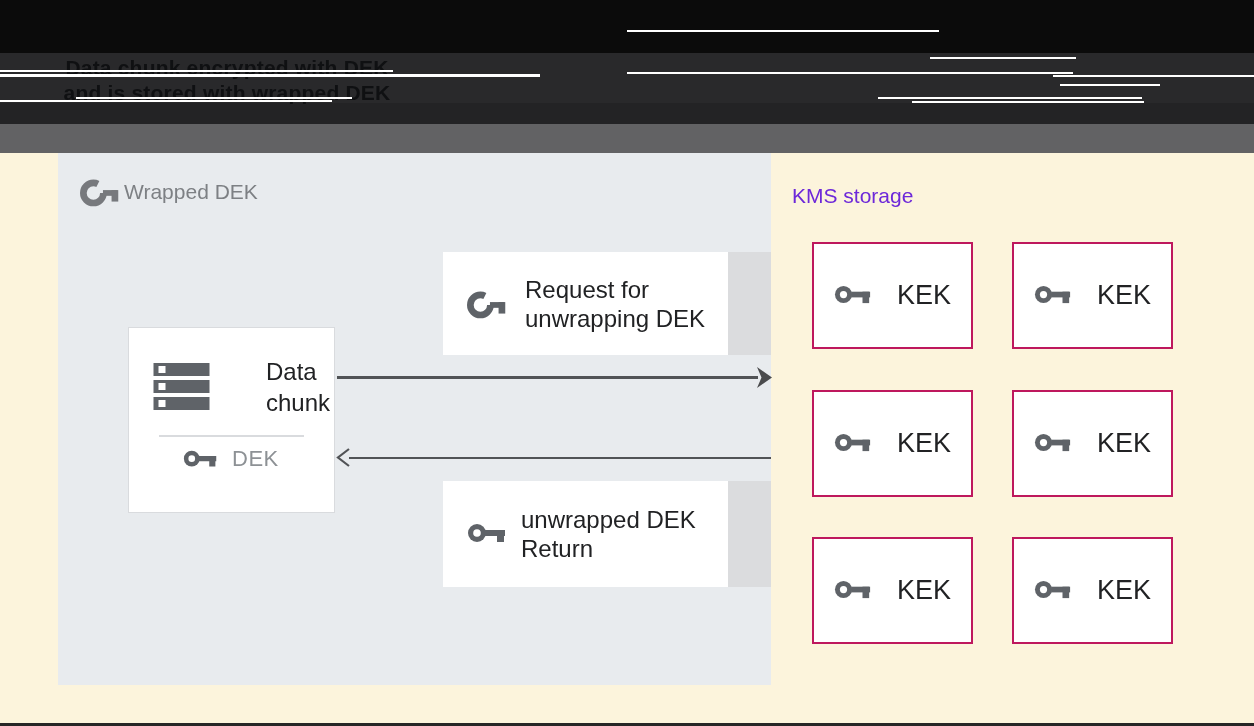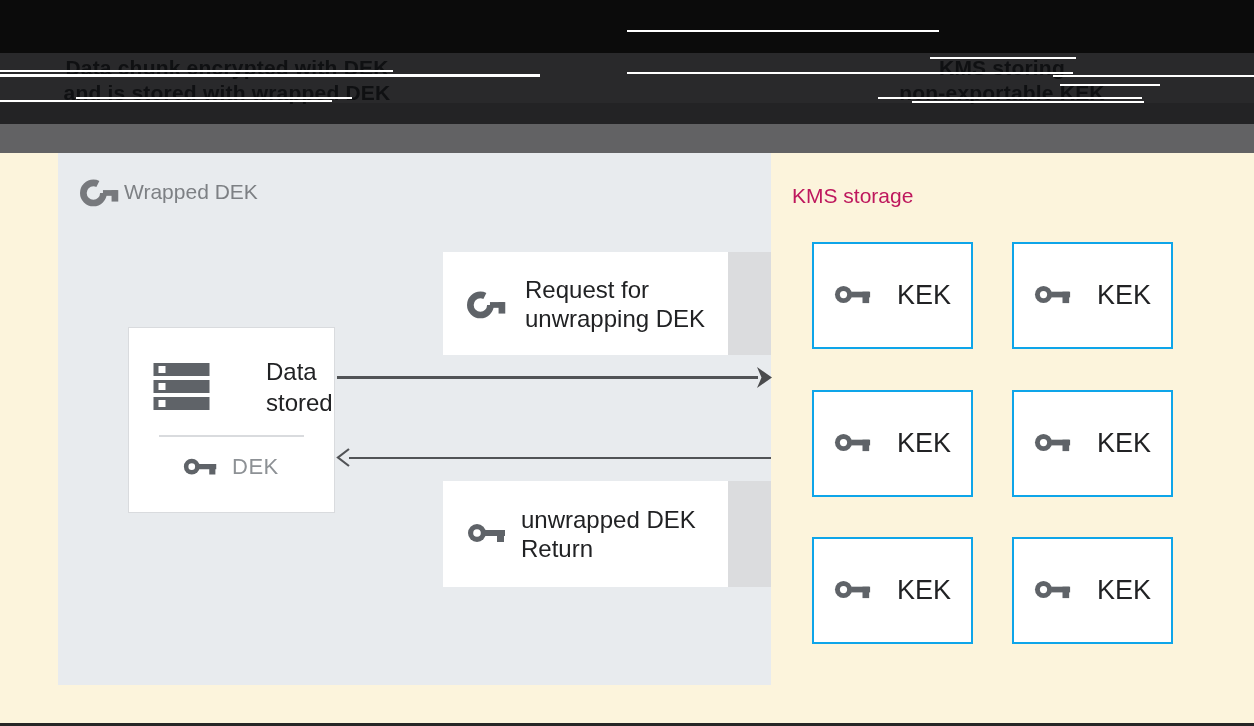--- a/index.html
+++ b/index.html
@@ -25,51 +25,51 @@
 
   .dek-panel{
     position:absolute;left:58px;top:153px;width:713px;height:532px;
     background:#e8ebee;
   }
   .panel-label{
     position:absolute;display:flex;align-items:center;
     font-size:21px;
   }
   .wrapped-label{left:80px;top:175px;color:#7d8084;}
-  .kms-label{left:792px;top:184px;color:#be185d;align-items:flex-end;}
+  .kms-label{left:792px;top:184px;color:#6d28d9;align-items:flex-end;}
 
   .data-chunk-box{
     position:absolute;left:128px;top:327px;width:207px;height:186px;
     background:#fff;border:1px solid #d9dbde;box-sizing:border-box;
   }
   .dc-top{position:absolute;left:24px;top:28px;display:flex;align-items:center;gap:16px;}
   .dc-title{font-size:24px;line-height:31px;color:#212224;margin-left:40px;}
   .dc-divider{position:absolute;left:30px;top:107px;width:145px;border-top:2px solid #d9dbde;}
-  .dc-bottom{position:absolute;left:54px;top:118px;display:flex;align-items:center;gap:14px;margin-top:8px;}
+  .dc-bottom{position:absolute;left:54px;top:118px;display:flex;align-items:center;gap:14px;}
   .dek-text{font-size:22px;color:#8d9195;letter-spacing:.5px;}
 
   .msg-box{
     position:absolute;width:285px;background:#fff;
     display:flex;align-items:center;gap:14px;padding-left:24px;box-sizing:border-box;
   }
   .msg-shadow{position:absolute;width:43px;background:#dbdcde;}
   .request-box{left:443px;top:252px;height:103px;}
   .request-shadow{left:728px;top:252px;height:103px;}
   .return-box{left:443px;top:481px;height:106px;}
   .return-shadow{left:728px;top:481px;height:106px;}
   .msg-text{font-size:24px;line-height:29px;color:#212224;}
 
   .arrow-line{position:absolute;background:#515356;}
   .arrow-right-line{left:337px;top:376px;width:421px;height:3px;}
   .arrow-left-line{left:349px;top:457px;width:422px;height:2px;}
   .arrow-head{position:absolute;}
 
   .kek-box{
     position:absolute;width:161px;height:107px;background:#fff;
-    border:2px solid #0ea5e9;box-sizing:border-box;
+    border:2px solid #be185d;box-sizing:border-box;
     display:flex;align-items:center;justify-content:center;gap:25px;
   }
   .kek-text{font-size:27px;color:#212224;}
 
   .icon{color:#5f6368;flex:none;display:block;}
   .icon-light{color:#77797d;}
 </style>
 </head>
 <body>
 
@@ -101,24 +101,20 @@
 
   <div class="band band-top"></div>
   <div class="band band-caption"></div>
   <div class="band band-dark2"></div>
   <div class="band band-gray"></div>
 
   <div class="caption caption-left">
     <div>Data chunk encrypted with DEK</div>
     <div>and is stored with wrapped DEK</div>
   </div>
-  <div class="caption caption-right">
-    <div>KMS storing</div>
-    <div>non-exportable KEK</div>
-  </div>
 
   <div class="gl" style="top:70px;left:0;width:393px"></div>
   <div class="gl" style="top:74px;left:0;width:540px;height:3px"></div>
   <div class="gl" style="top:97px;left:76px;width:276px"></div>
   <div class="gl" style="top:100px;left:0;width:332px"></div>
   <div class="gl" style="top:30px;left:627px;width:312px"></div>
   <div class="gl" style="top:57px;left:930px;width:146px"></div>
   <div class="gl" style="top:72px;left:627px;width:446px"></div>
   <div class="gl" style="top:75px;left:1053px;width:201px"></div>
   <div class="gl" style="top:84px;left:1060px;width:100px"></div>
@@ -134,21 +130,21 @@
     <span>Wrapped DEK</span>
   </div>
 
   <div class="data-chunk-box">
     <div class="dc-top">
       <svg class="icon" width="57" height="48" viewBox="0 0 56 48">
           <use href="#server-stack"></use>
         </svg>
       <div class="dc-title">
         <div>Data</div>
-        <div>stored</div>
+        <div>chunk</div>
       </div>
     </div>
     <div class="dc-divider"></div>
     <div class="dc-bottom">
       <svg class="icon" width="35" height="23" viewBox="0 0 40 26">
           <use href="#solid-key"></use>
         </svg>
       <span class="dek-text">DEK</span>
     </div>
   </div>

